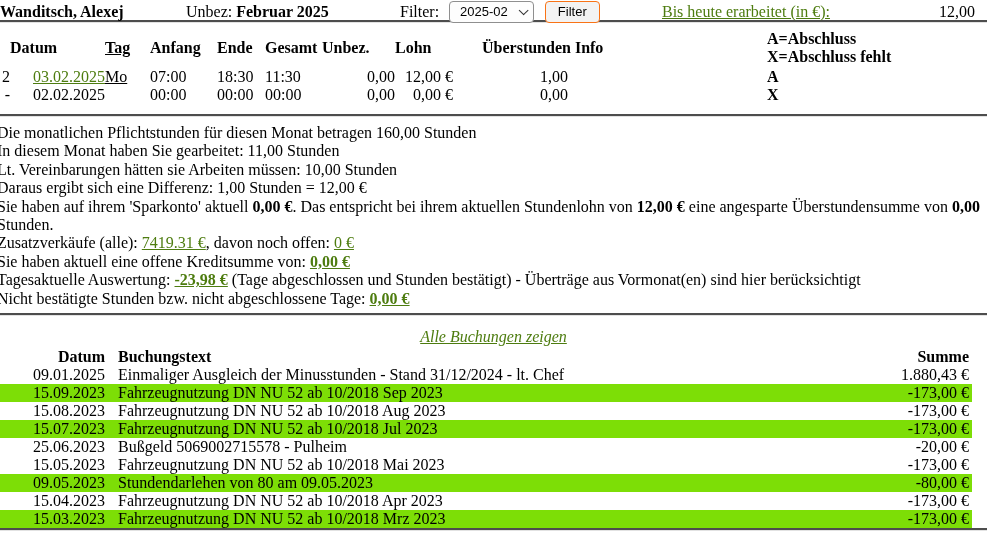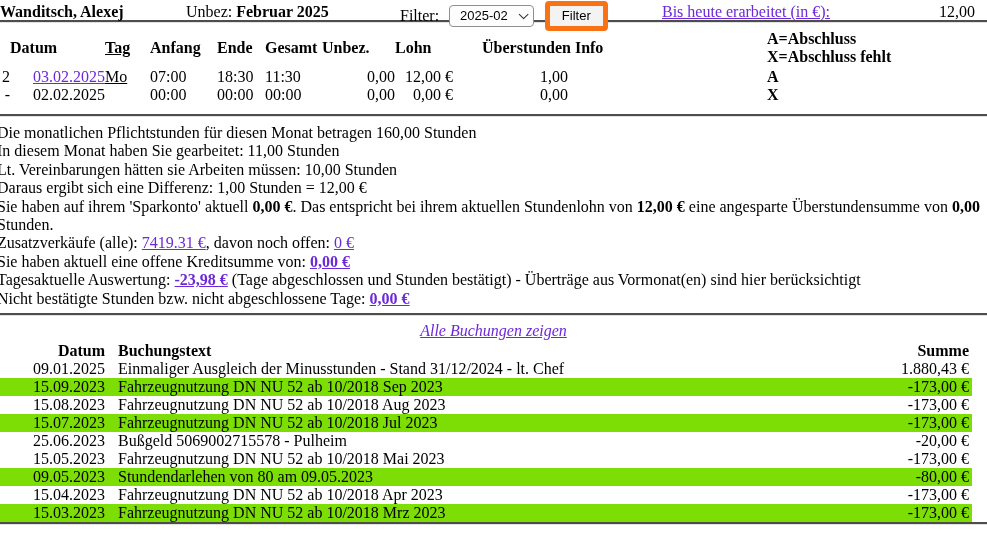--- a/index.html
+++ b/index.html
@@ -3,21 +3,21 @@
 <meta charset="utf-8">
 <style>
   * { box-sizing: border-box; }
   html, body { margin: 0; padding: 0; }
   body {
     width: 987px; height: 560px; overflow: hidden;
     background: #ffffff; color: #000;
     font-family: "Liberation Serif", serif;
     font-size: 16px;
   }
-  a { color: #6d28d9; }
+  a { color: #4d7c0f; }
   hr.divider {
     margin: 0; border: 0; height: 0;
     border-top: 2px solid #4d4d4d;
     border-bottom: 1px solid #e2e2e2;
   }
   
   .top-header { position: relative; height: 20px; }
   .emp-name { position: absolute; left: 0px; top: 3px; font-weight: bold; }
   .monat { position: absolute; left: 186px; top: 3px; }
   .monat b { font-weight: bold; }
@@ -27,21 +27,21 @@
     display: inline-block; vertical-align: middle; margin-left: 6px;
     border: 1px solid #8f8f8f; border-radius: 4px; background: #fdfdfd;
     padding: 2px 8px 3px 10px; font-family: "Liberation Sans", sans-serif;
     font-size: 13px; cursor: default; line-height: 15px;
   }
   .chev { display: inline-block; width: 7px; height: 7px; margin-left: 10px;
     border-right: 1.6px solid #333; border-bottom: 1.6px solid #333;
     transform: rotate(45deg) translateY(-3px); }
   .filter-btn {
     display: inline-block; vertical-align: middle; margin-left: 7px;
-    border: 5px solid #f97316; border-radius: 4px; background: #f3f3f3;
+    border: 1px solid #f97316; border-radius: 4px; background: #f3f3f3;
     padding: 2px 12px 3px 12px; font-family: "Liberation Sans", sans-serif;
     font-size: 13px; cursor: pointer; line-height: 15px;
   }
   .earned-link { position: absolute; left: 662px; top: 3px; }
   .earned-val { position: absolute; right: 12px; top: 3px; }
   
   table.ts { border-collapse: collapse; table-layout: fixed; width: 987px; margin-top: 5px; }
   table.ts th, table.ts td { padding: 0; font-size: 16px; white-space: nowrap; overflow: hidden; }
   table.ts thead th { font-weight: bold; text-align: left; height: 40px; vertical-align: middle; }
   table.ts tbody td { height: 18px; }
@@ -57,21 +57,21 @@
   td.c-ueber { text-align: right; padding-right: 35px !important; }
   .c-mark  { padding-left: 164px !important; text-align: left; font-weight: bold; }
   .legend { font-weight: normal; line-height: 18px; }
   .legend b { font-weight: bold; }
   
   .summary { margin: 7px 0 0 -3px; line-height: 18.4px; }
   .summary .ln { white-space: nowrap; }
   .summary b { font-weight: bold; }
   .summary a.bold { font-weight: bold; }
   
-  .show-all { text-align: center; margin-top: 6px; font-style: italic; }
+  .show-all { text-align: center; margin-top: 12px; font-style: italic; }
   table.bk { border-collapse: collapse; table-layout: fixed; width: 972px; margin-top: 2px; }
   table.bk th, table.bk td { padding: 0; font-size: 16px; height: 18px; white-space: nowrap; overflow: hidden; }
   .b-datum { text-align: right; }
   .b-text  { text-align: left; padding-left: 13px !important; }
   .b-summe { text-align: right; padding-right: 3px !important; }
   table.bk thead th { font-weight: bold; }
   tr.hl { background: var(--hl, #7dde06); }
   .bottom-rule { margin-top: 2px; }
 </style>
 </head>

